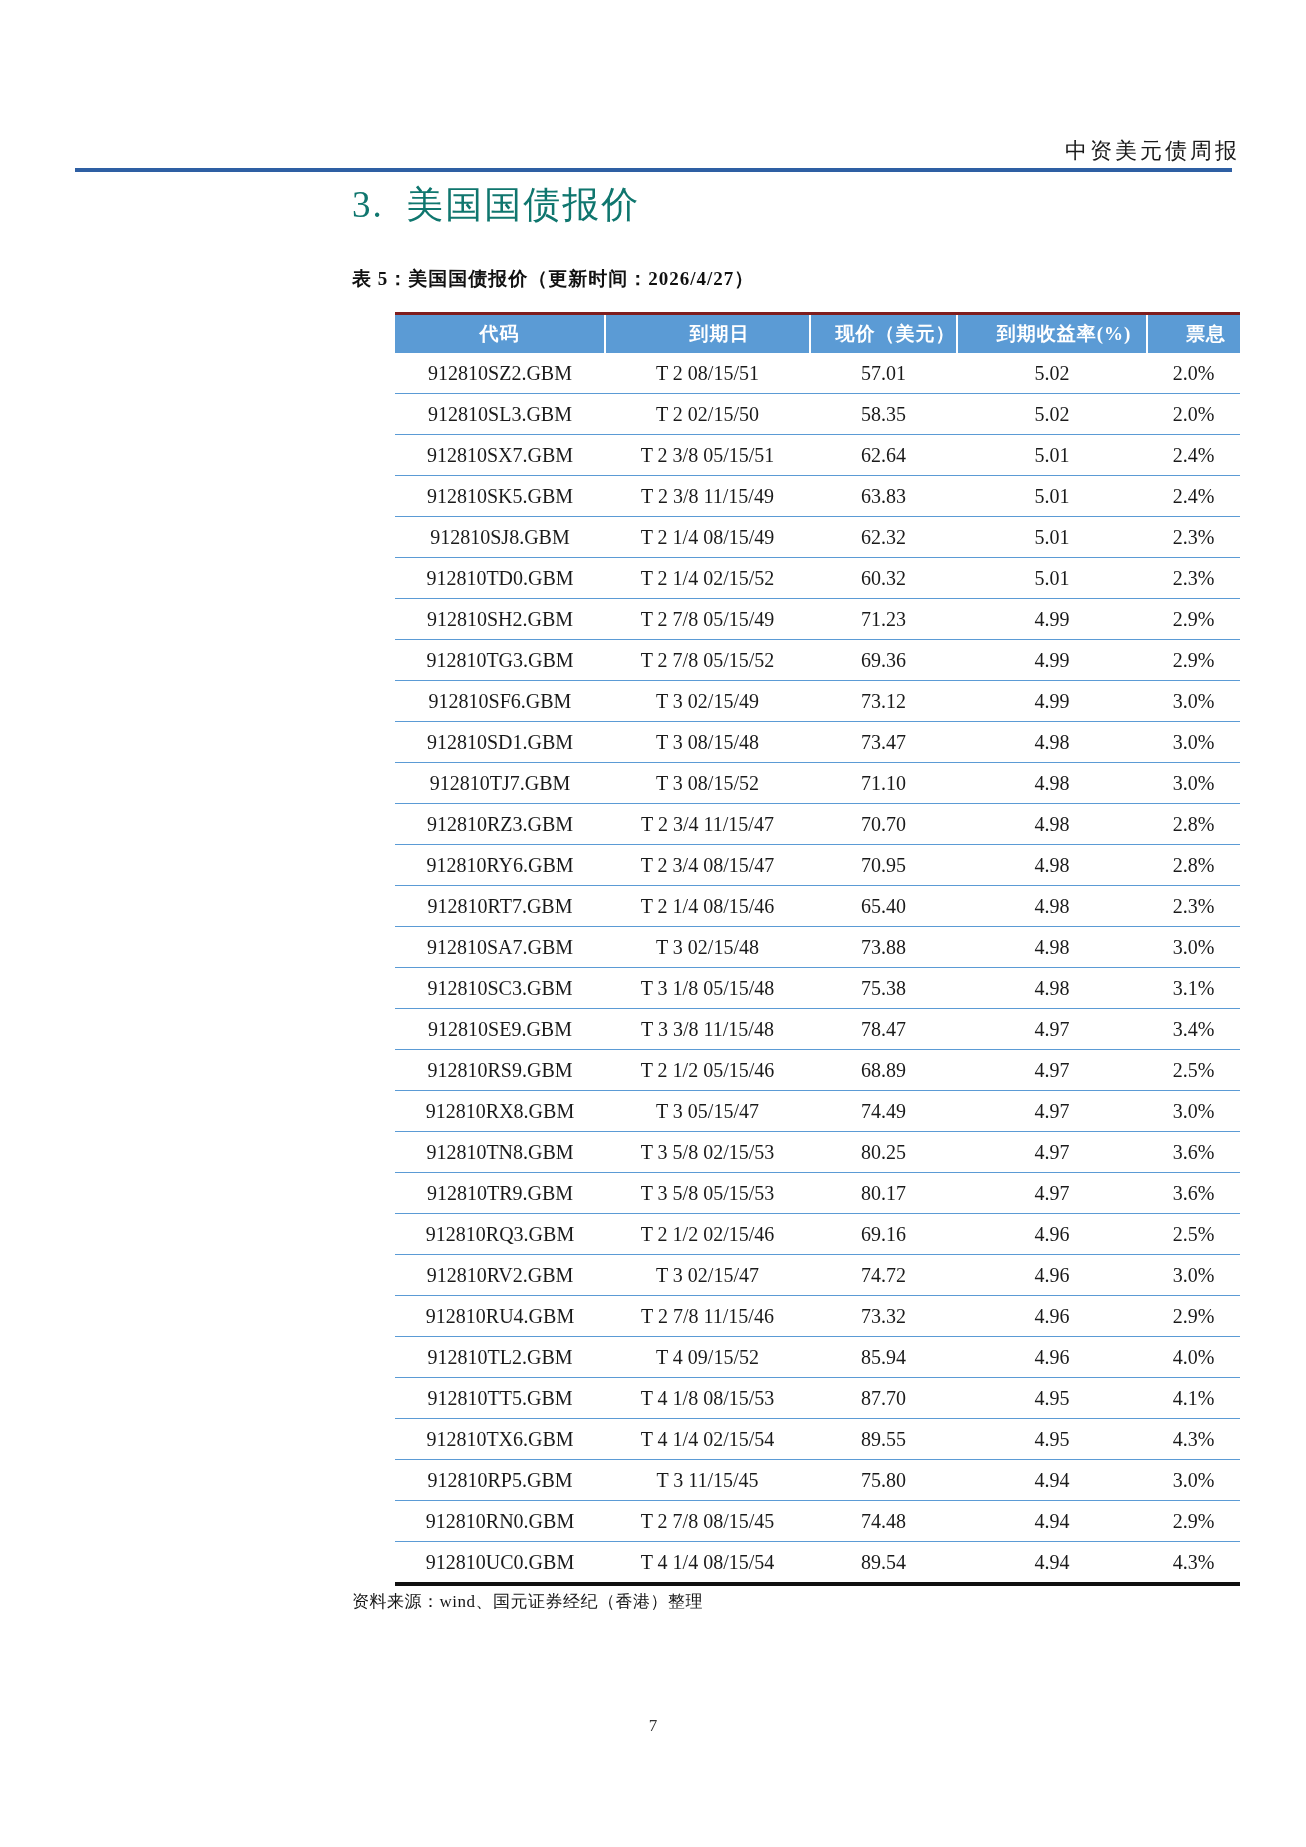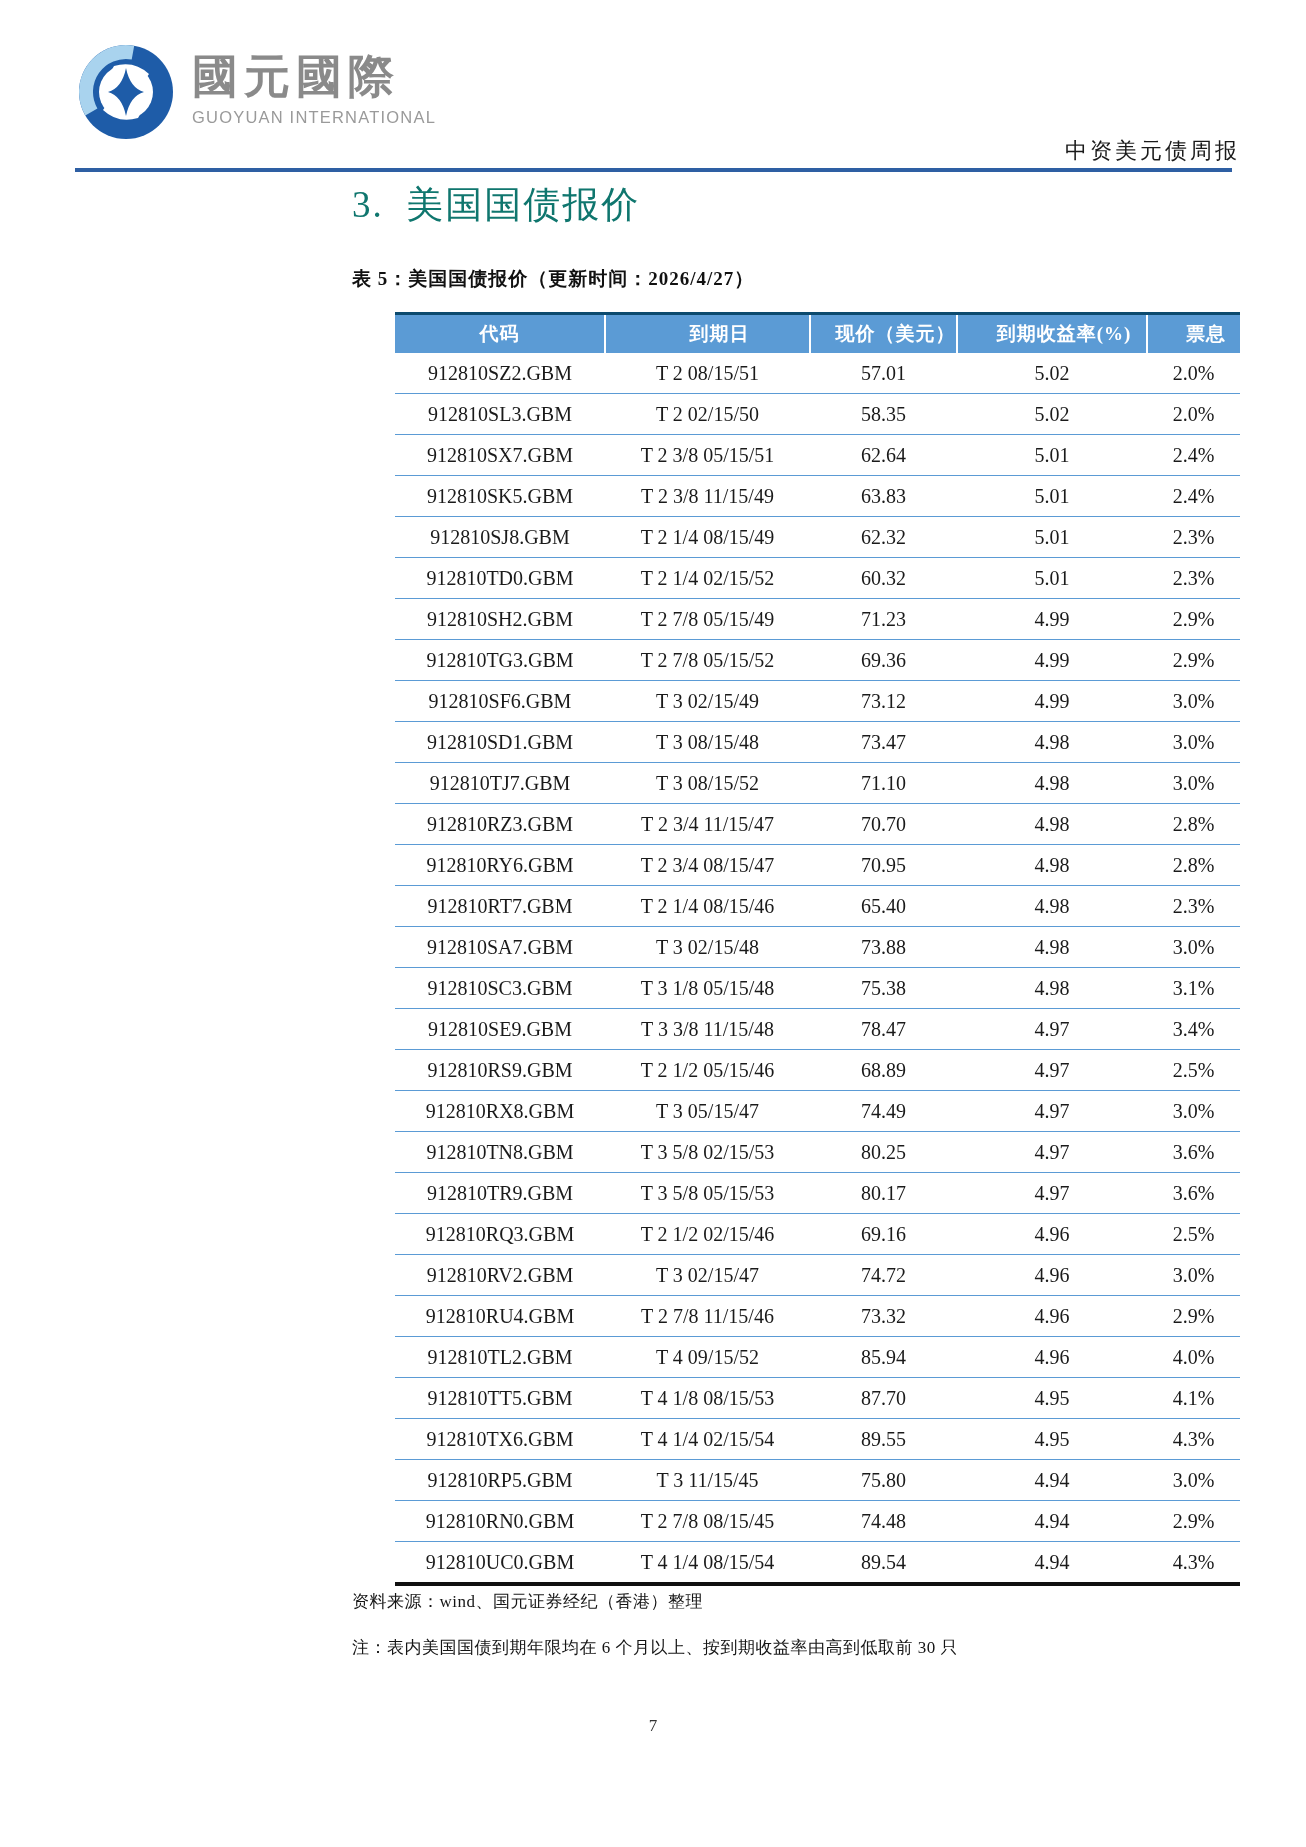--- a/index.html
+++ b/index.html
@@ -35,21 +35,21 @@
   }
   .table-caption{
     position:absolute;left:352px;top:266px;font-size:19px;font-weight:bold;
     color:#111;letter-spacing:1px;text-align:right;
   }
 
   
   table.bond-table{
     position:absolute;left:395px;top:312px;width:845px;
     border-collapse:collapse;table-layout:fixed;
-    border-top:3px solid #0c4a6e;border-bottom:4px solid #101010;
+    border-top:3px solid #7f1d1d;border-bottom:4px solid #101010;
   }
   .bond-table thead th{
     background:#5b9bd5;color:#ffffff;height:38px;font-size:19px;font-weight:bold;
     text-align:center;letter-spacing:1px;padding:0;
   }
   .bond-table thead th + th{border-left:2px solid #ffffff;padding-left:24px;}
   .bond-table tbody td{
     height:40px;text-align:center;font-size:20px;color:#1a1a1a;
     border-bottom:1px solid #5b9bd5;padding:0;white-space:nowrap;
   }
@@ -64,34 +64,20 @@
   .page-number{
     position:absolute;left:0;top:1716px;width:1306px;text-align:center;
     font-size:17px;color:#333;
   }
 </style>
 </head>
 <body>
 
 <div class="page">
 
-  <div class="logo">
-    <svg class="logo-icon" viewBox="0 0 100 100">
-      <circle cx="50" cy="50" r="47" fill="#1E5CA8"></circle>
-      <path d="M58.2,3.7 A47,47 0 0 0 9.3,73.5 L21.4,66.5 A33,33 0 0 1 55.7,17.5 Z" fill="#A9D3EE"></path>
-      <circle cx="50" cy="50" r="27" fill="#ffffff"></circle>
-      <path d="M27,68 Q42,82 62,76 L70,62 Q50,74 34,58 Z" fill="#ffffff"></path>
-      <path d="M73,32 Q58,18 38,24 L30,38 Q50,26 66,42 Z" fill="#ffffff"></path>
-      <path d="M50,26 Q54,46 68,50 Q54,54 50,74 Q46,54 32,50 Q46,46 50,26 Z" fill="#1E5CA8"></path>
-    </svg>
-    <div class="logo-text">
-      <div class="logo-cn">國元國際</div>
-      <div class="logo-en">GUOYUAN INTERNATIONAL</div>
-    </div>
-  </div>
   <div class="report-label">中资美元债周报</div>
   <div class="top-rule"></div>
 
   <div class="section-title">3.  美国国债报价</div>
   <div class="table-caption">表 5：美国国债报价（更新时间：2026/4/27）</div>
 
   <table class="bond-table">
     <colgroup>
       <col style="width:210px">
         <col style="width:205px">
@@ -316,16 +302,15 @@
       <td>912810UC0.GBM</td>
       <td>T 4 1/4 08/15/54</td>
       <td>89.54</td>
       <td>4.94</td>
       <td>4.3%</td>
     </tr>
       </tbody>
   </table>
 
   <div class="note note-source">资料来源：wind、国元证券经纪（香港）整理</div>
-  <div class="note note-remark">注：表内美国国债到期年限均在 6 个月以上、按到期收益率由高到低取前 30 只</div>
   <div class="page-number">7</div>
 
 </div>
 
 </body></html>

